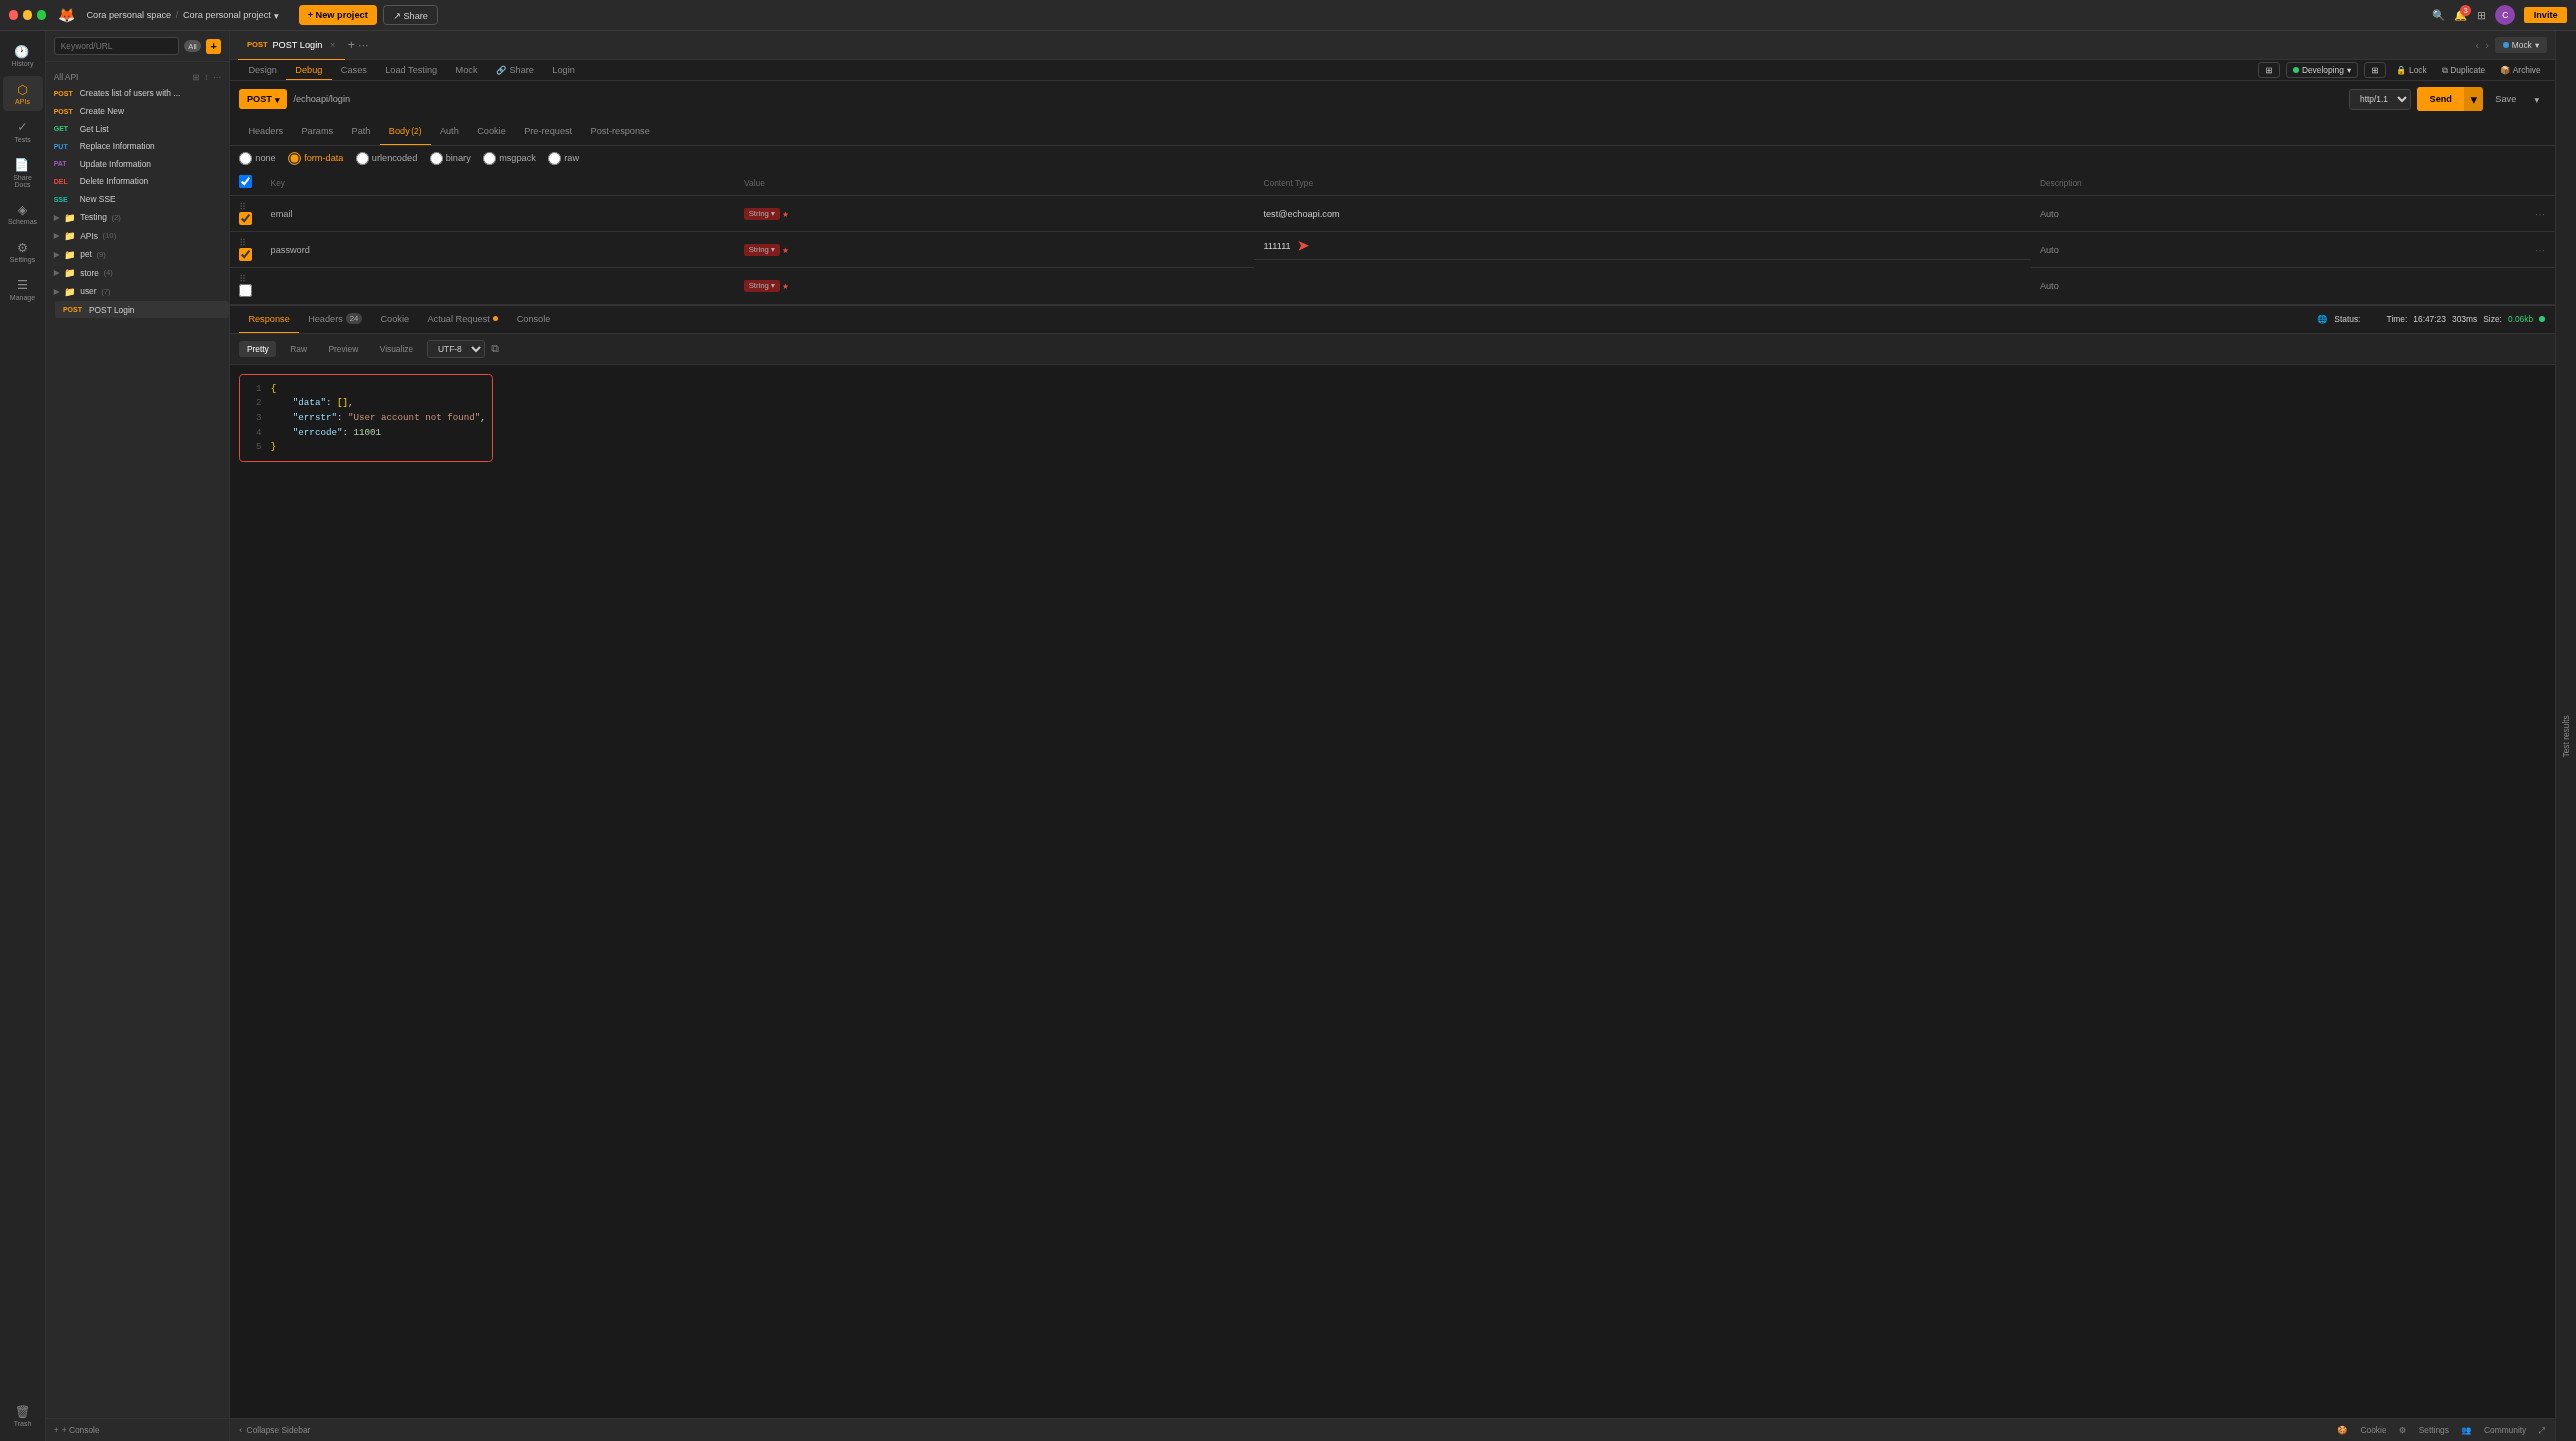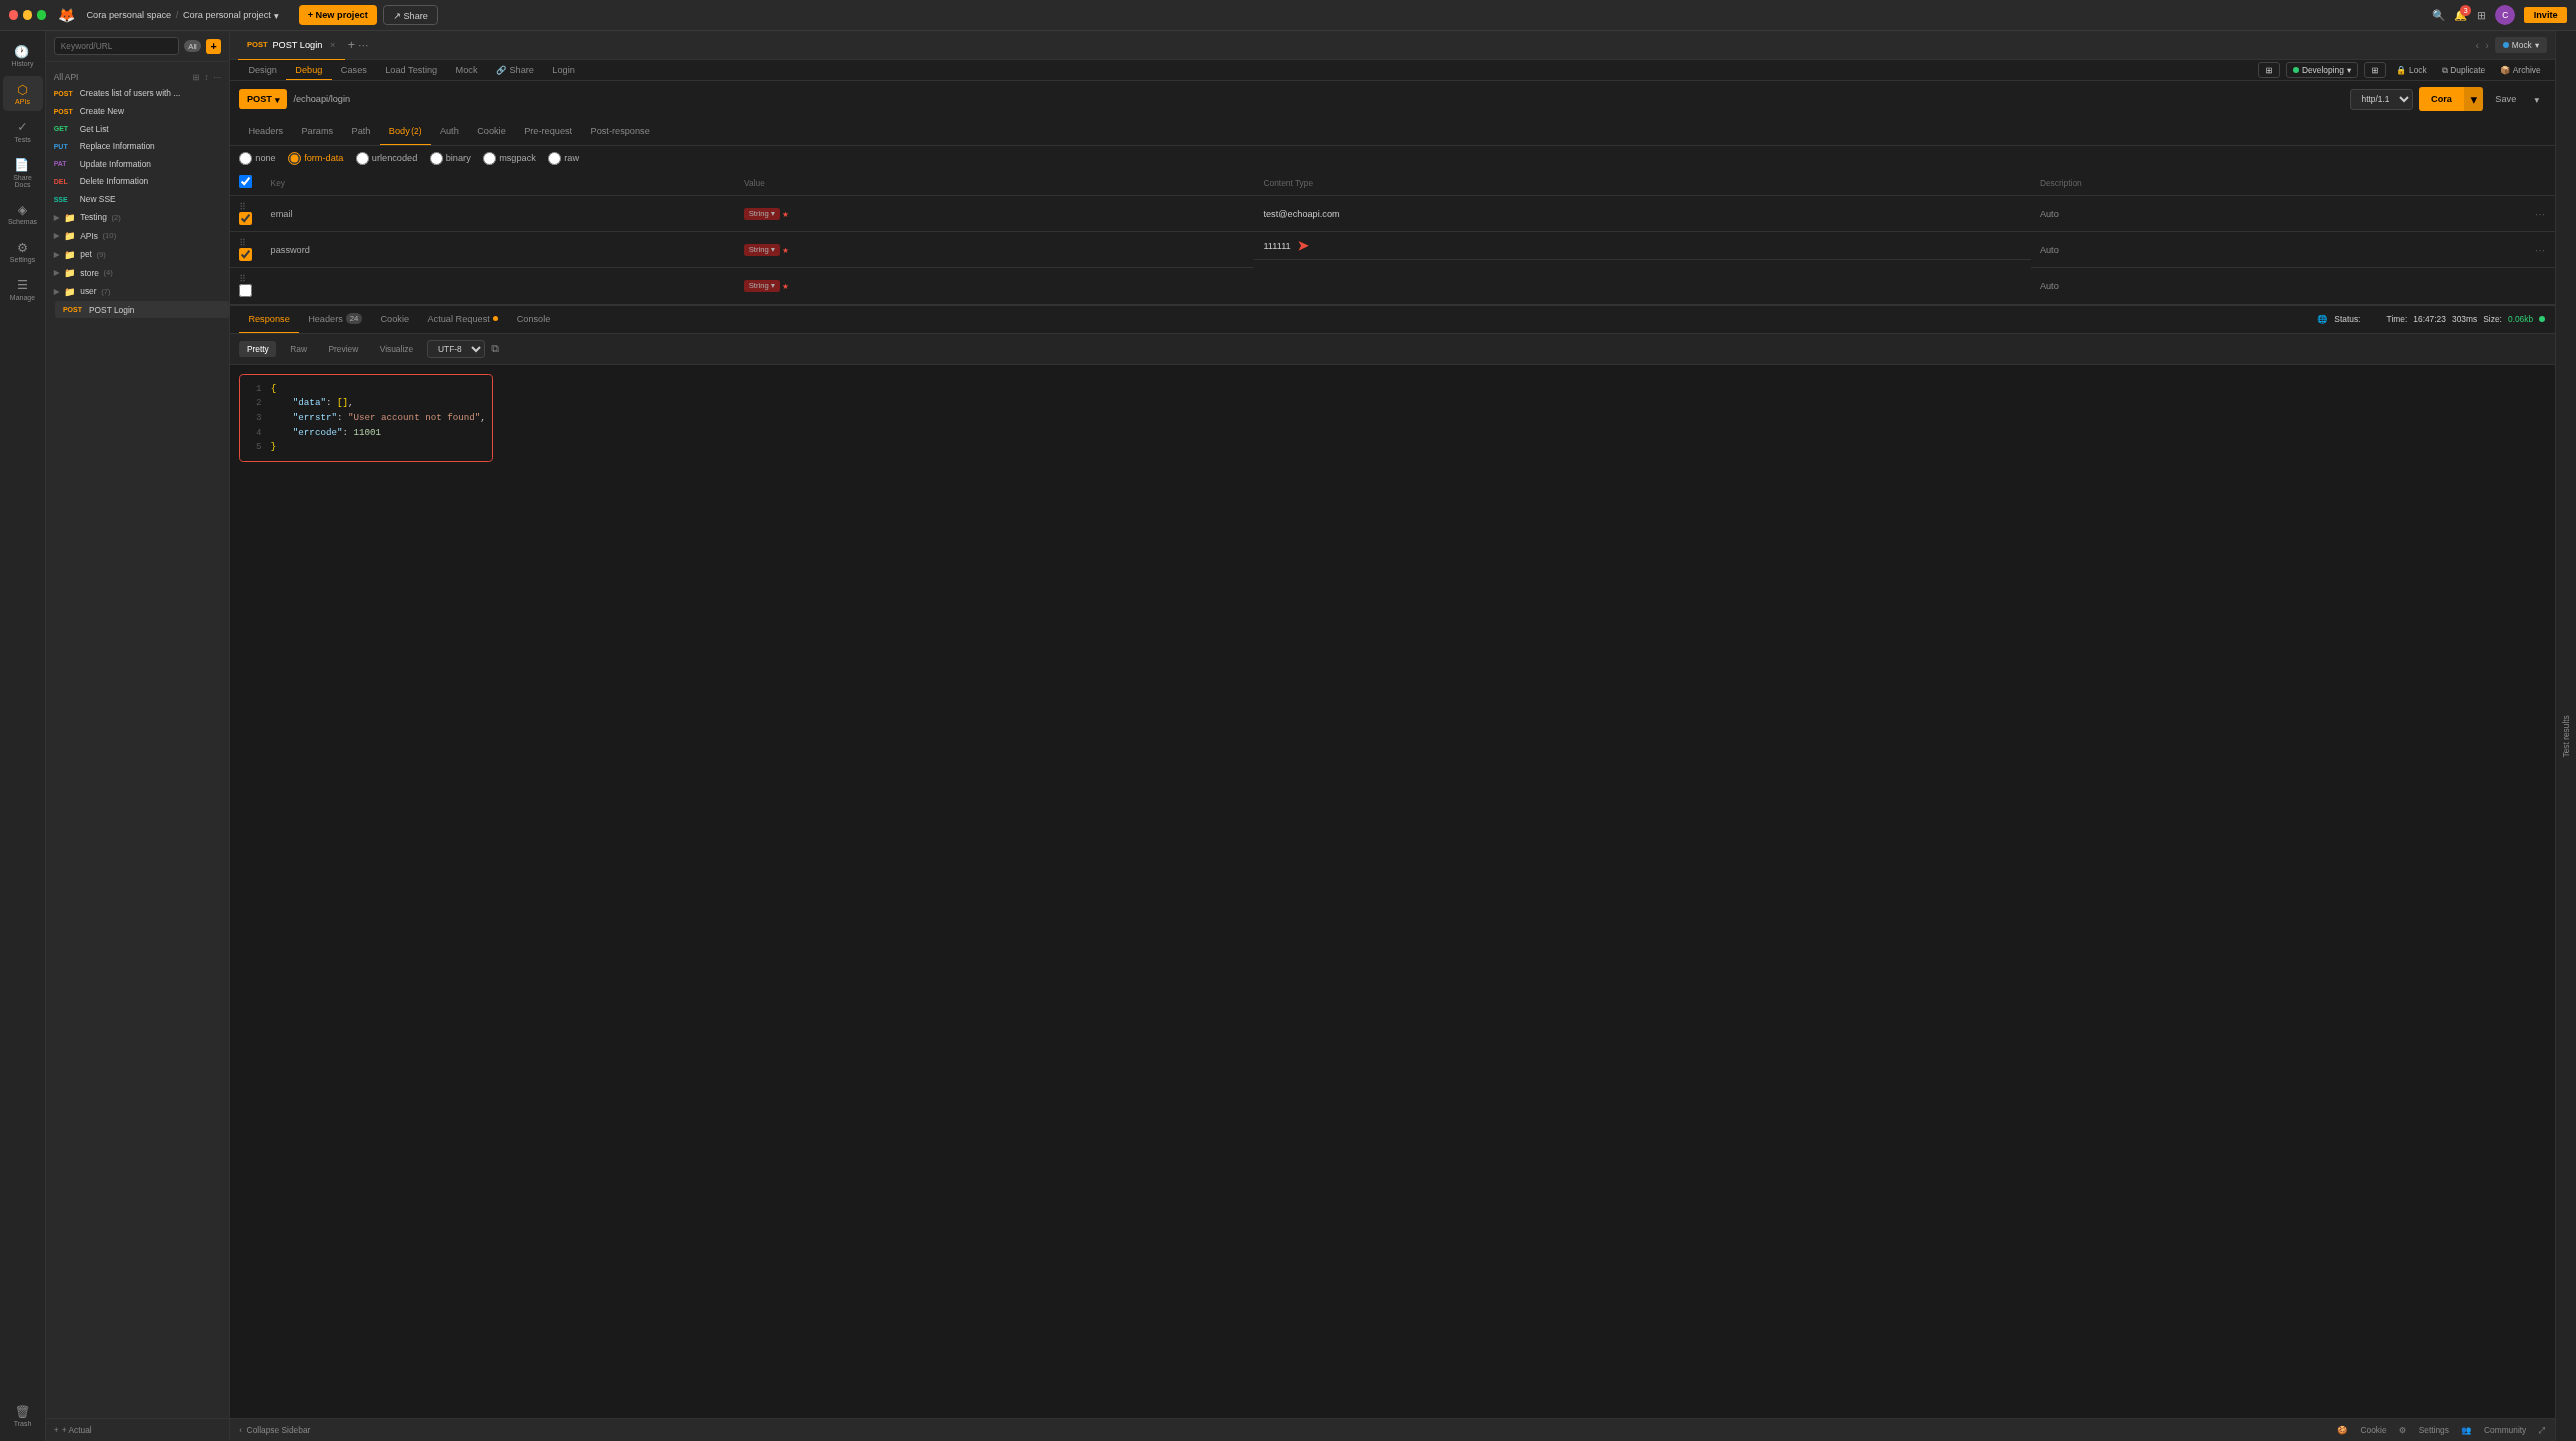--- a/index.html
+++ b/index.html
@@ -315,21 +315,21 @@
         <span class="folder-count">(7)</span>
       </div>
 
       <div class="api-item active" style="background:#353535;margin-left:9.2px;">
         <span class="method-badge method-post">POST</span>
         <span class="api-item-name">POST Login</span>
       </div>
     </div>
     <div class="create-btn">
       <span>+</span>
-      <span>+ Actual</span>
+      <span>+ Console</span>
     </div>
   </div>
 
   <div class="content-area">
 
     <div class="tabs-bar">
       <div class="request-tab active">
         <span class="tab-method">POST</span>
         <span style="font-size:9.2px;color:#fff;">POST Login</span>
         <span class="tab-close">×</span>
@@ -399,21 +399,21 @@
       <div class="method-select">
         <span>POST</span>
         <span>▾</span>
       </div>
       <span class="url-path">/echoapi/login</span>
       <div style="flex:1;"></div>
       <select class="http-select">
         <option>http/1.1</option>
       </select>
       <div class="send-group">
-        <button class="send-btn">Cora</button>
+        <button class="send-btn">Send</button>
         <button class="send-arrow">▾</button>
       </div>
       <button class="save-btn">Save</button>
       <button class="save-btn">▾</button>
     </div>
 
     <div class="req-sub-tabs">
       <div class="req-sub-tab">
         <span>Headers</span>
       </div>

